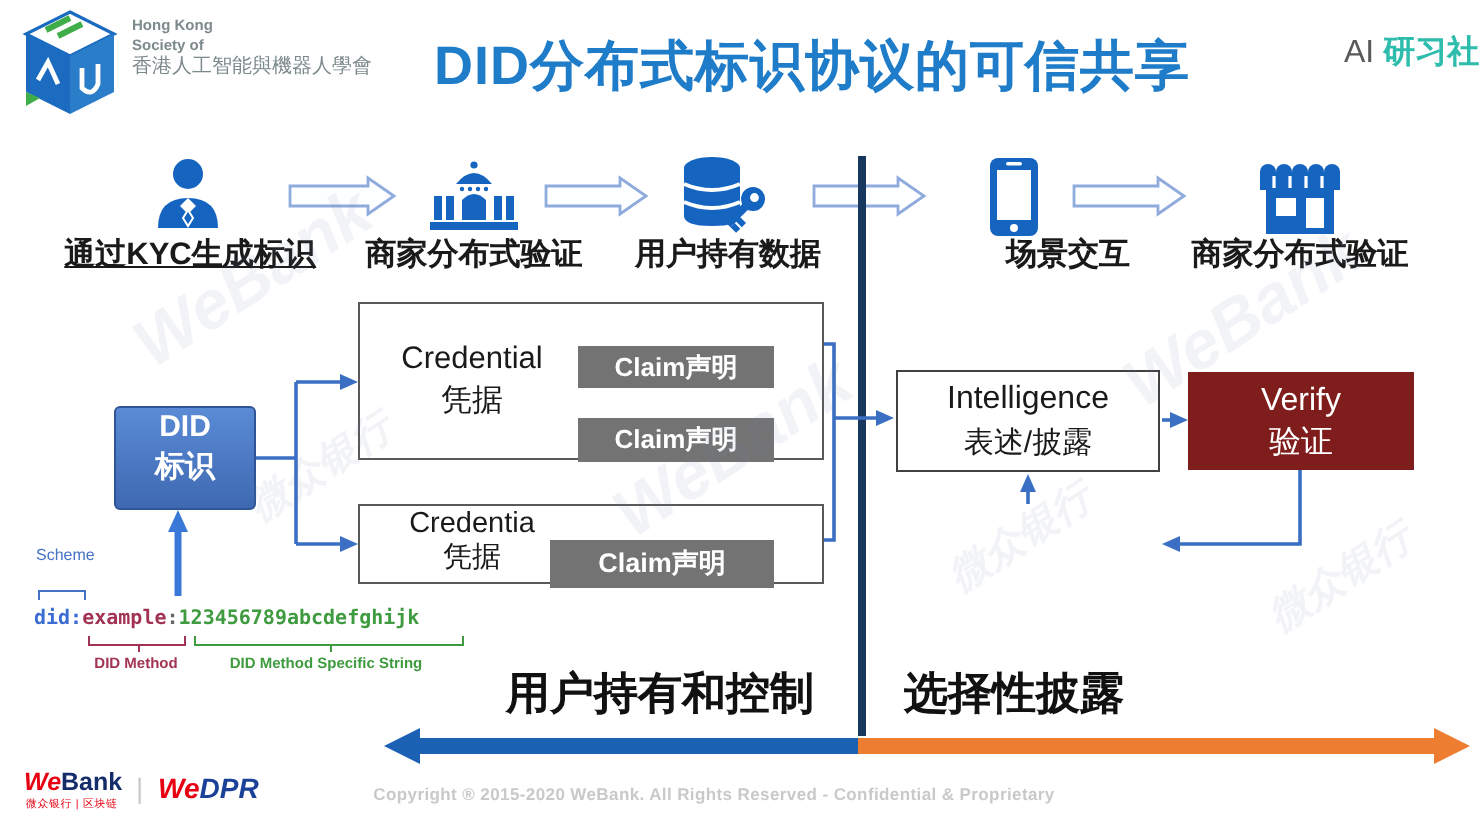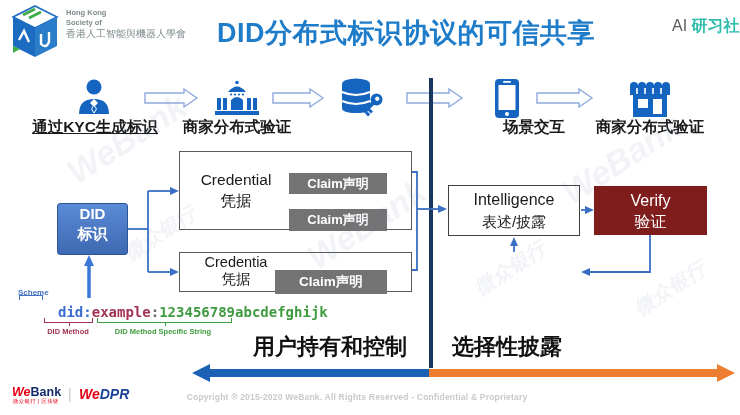--- a/index.html
+++ b/index.html
@@ -1,17 +1,17 @@
 <!DOCTYPE html>
 <html><head>
 <meta charset="utf-8">
 <style>
   html,body{margin:0;padding:0;background:#ffffff;}
   .slide{position:relative;width:740px;height:415px;background:#ffffff;overflow:hidden;
-         font-family:"Liberation Sans","DejaVu Sans",sans-serif;color:#1a1a1a;}
+         font-family:"Liberation Sans","DejaVu Sans",sans-serif;color:#1a1a1a;border-radius:11px;}
   .abs{position:absolute;}
   
   .logo-cube{left:8px;top:4px;}
   .logo-text{left:66px;top:8px;font-size:7.5px;font-weight:700;color:#7d8a8c;line-height:10px;}
   .logo-text .cjk{font-size:10px;font-weight:400;margin-top:1px;}
   .title{left:177px;top:15px;font-size:27px;font-weight:800;color:#1e7cc9;letter-spacing:.5px;white-space:nowrap;margin-left:40px;}
   .brand{left:672px;top:16px;font-size:16px;white-space:nowrap;}
   .brand .p{color:#58595b;font-weight:500;}
   .brand .n{color:#2ebdad;font-weight:600;}
   
@@ -32,25 +32,25 @@
   .claim2{left:289px;top:197px;width:98px;height:22px;line-height:22px;}
   .claim3{left:275px;top:258px;width:112px;height:24px;line-height:24px;font-size:13.5px;}
   .pres-box{left:448px;top:185px;width:132px;height:51px;background:#fff;border:1.5px solid #404040;
             font-size:16px;line-height:22px;padding-top:3px;}
   .pres-box .l2{font-size:15px;}
   .verify-box{left:594px;top:186px;width:113px;height:49px;background:#7f1d1d;color:#fff;
               font-size:16px;font-weight:500;line-height:21px;padding-top:4px;}
   .policy-box{left:449px;top:254px;width:130px;height:36px;background:#ed7d31;color:#fff;
               font-size:15px;font-weight:500;line-height:17px;padding-top:1px;}
   
-  .scheme-label{left:18px;top:288px;font-size:8px;font-weight:700;color:#4472c4;}
+  .scheme-label{left:18px;top:273px;font-size:8px;font-weight:400;color:#4472c4;}
   .bracket-down{left:19px;top:295px;width:22px;height:4px;color:#4472c4;
                 border-top:1px solid;border-left:1px solid;border-right:1px solid;}
   .did-string{left:17px;top:304px;font-family:"DejaVu Sans Mono","Liberation Mono",monospace;
-              font-size:14px;font-weight:700;white-space:nowrap;letter-spacing:0px;margin-left:41px;}
+              font-size:10px;font-weight:700;white-space:nowrap;letter-spacing:0px;}
   .did-string .sch{color:#3b6cd4;}
   .did-string .mth{color:#a23352;}
   .did-string .sep{color:#666666;}
   .did-string .spc{color:#3f9b3f;}
   .bracket-up{position:absolute;height:4px;border-bottom:1px solid;border-left:1px solid;border-right:1px solid;}
   .bracket-up::after{content:"";position:absolute;left:50%;bottom:-4px;width:1px;height:4px;background:currentColor;}
   .bk-method{left:44px;top:318px;width:47px;color:#a23352;}
   .bk-specific{left:97px;top:318px;width:133px;color:#3f9b3f;}
   .under-label{top:327px;transform:translateX(-50%);font-size:7.5px;font-weight:700;white-space:nowrap;}
   .ul-method{left:68px;color:#a23352;}
@@ -186,20 +186,21 @@
         <circle cx="39" cy="8" r="4"></circle>
       <rect x="6" y="17" width="34" height="22"></rect>
     </g>
     <path d="M10,10 V16 M18,10 V16 M26,10 V16 M34,10 V16" stroke="#ffffff" stroke-width="1.6"></path>
     <rect x="11" y="21" width="10" height="9" fill="#ffffff"></rect>
     <rect x="26" y="21" width="9" height="15" fill="#ffffff"></rect>
   </svg>
 
   <div class="abs flow-label content" style="left:95px;text-decoration:underline;">通过KYC生成标识</div>
   <div class="abs flow-label content" style="left:237px;">商家分布式验证</div>
+  <div class="abs flow-label content" style="left:364px;">用户持有数据</div>
   <div class="abs flow-label content" style="left:506px;margin-left:28px;">场景交互</div>
   <div class="abs flow-label content" style="left:650px;">商家分布式验证</div>
 
   <div class="box did-box content">
     <div>DID</div>
     <div>标识</div>
   </div>
 
   <div class="box cred cred1 content"></div>
   <div class="abs cred-text cred1-text content">

